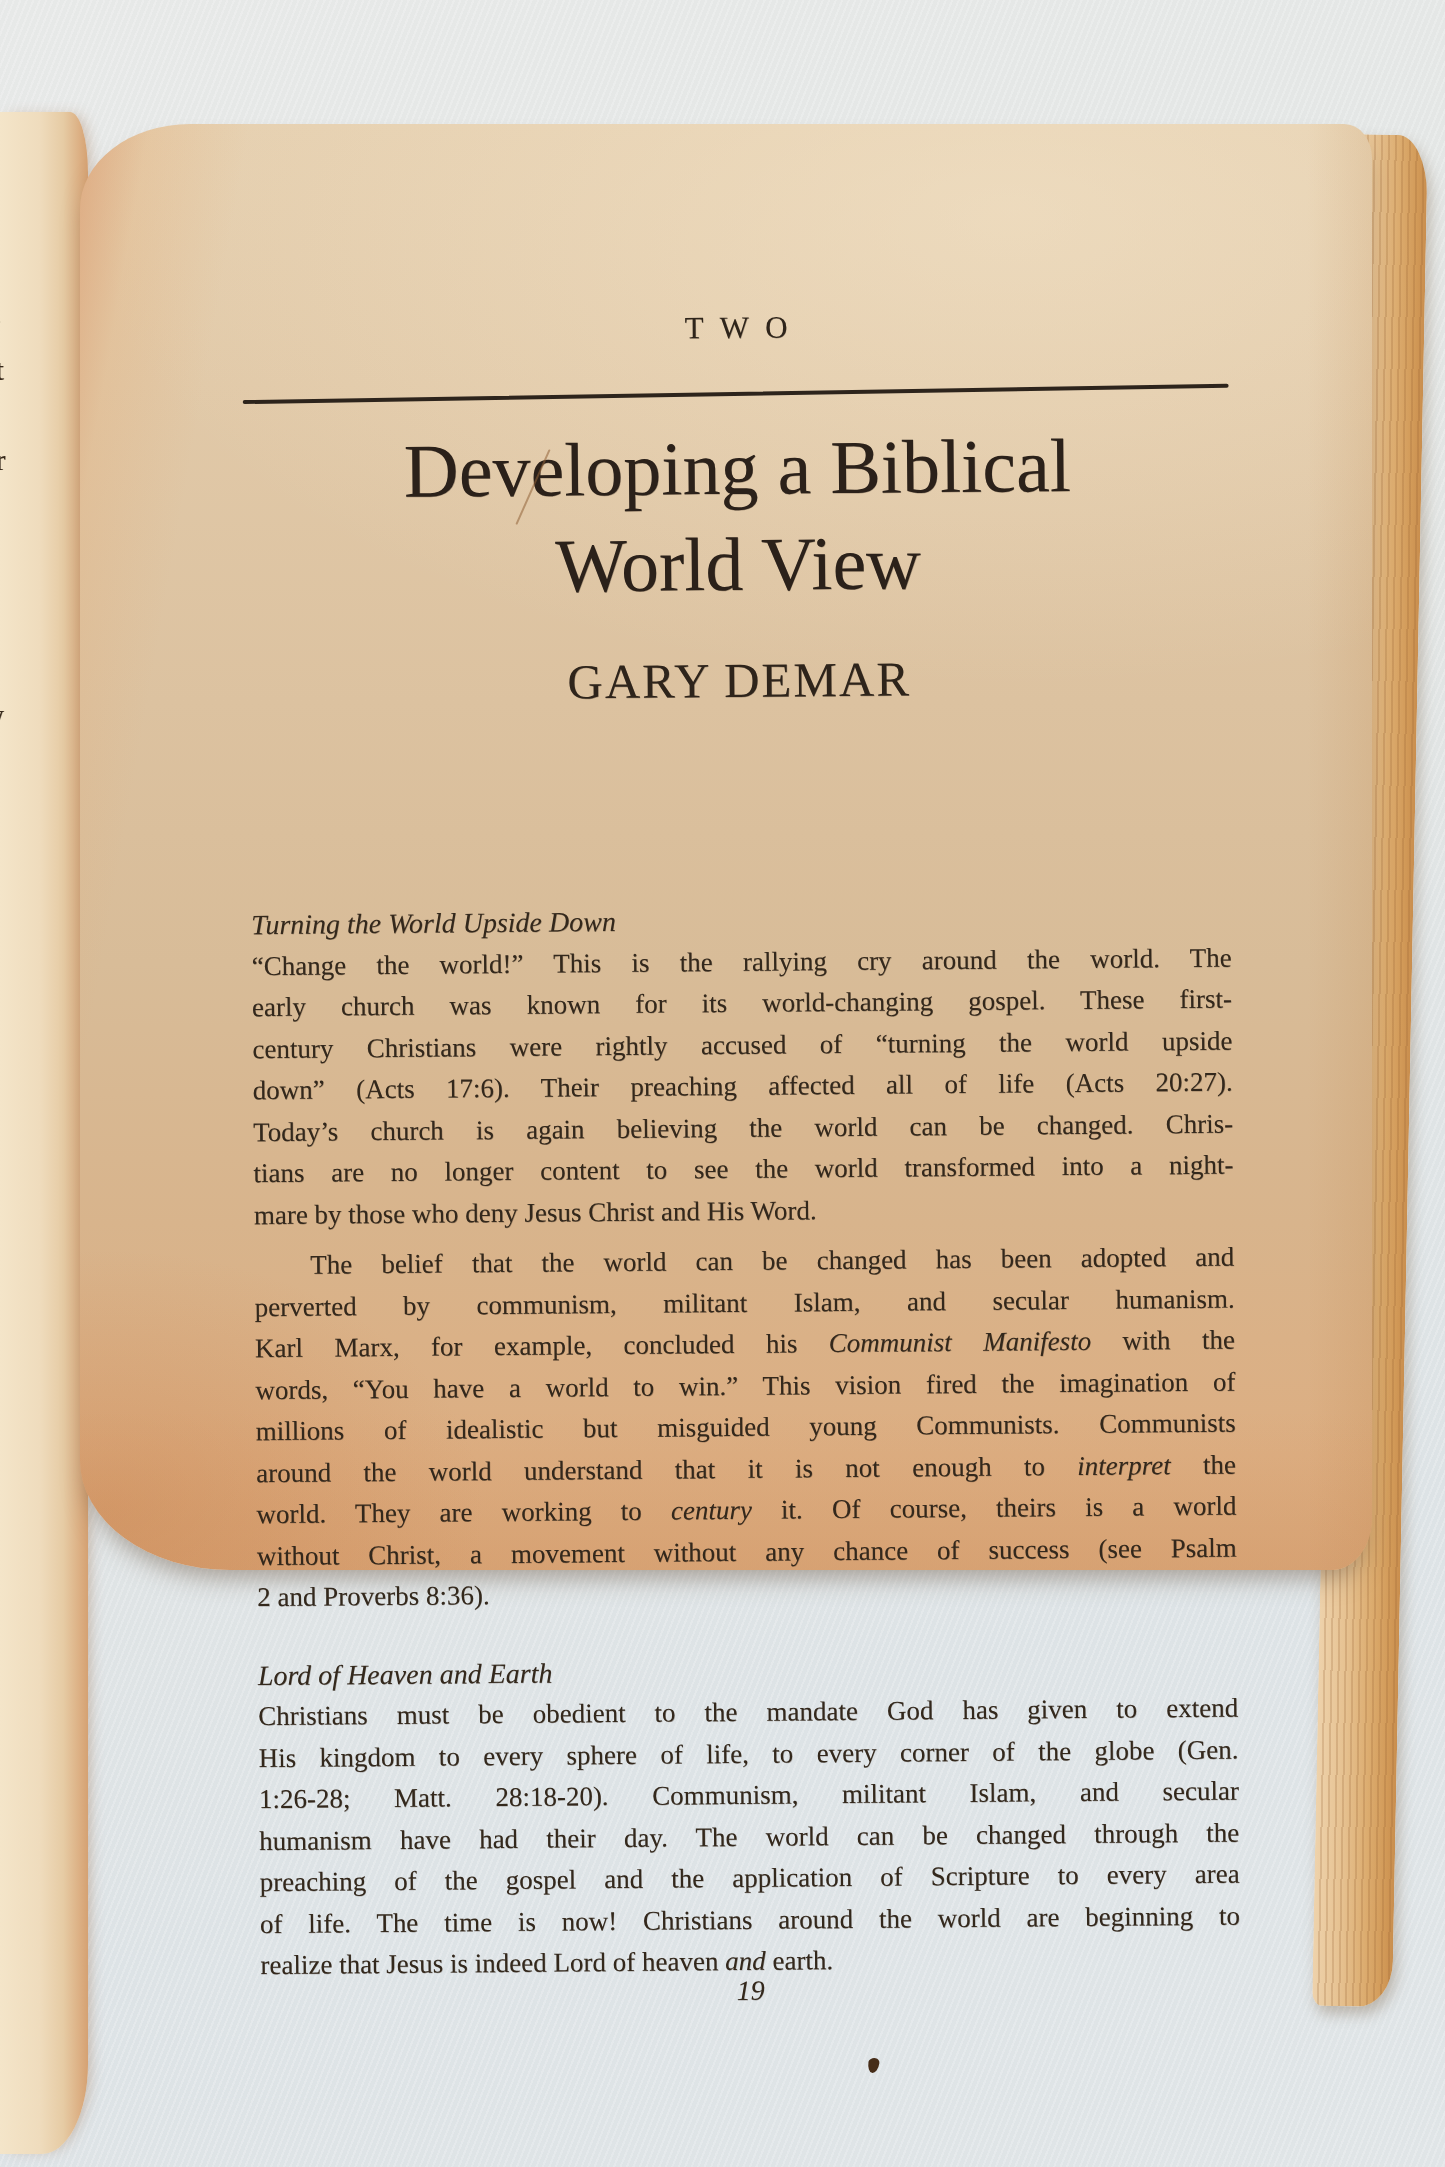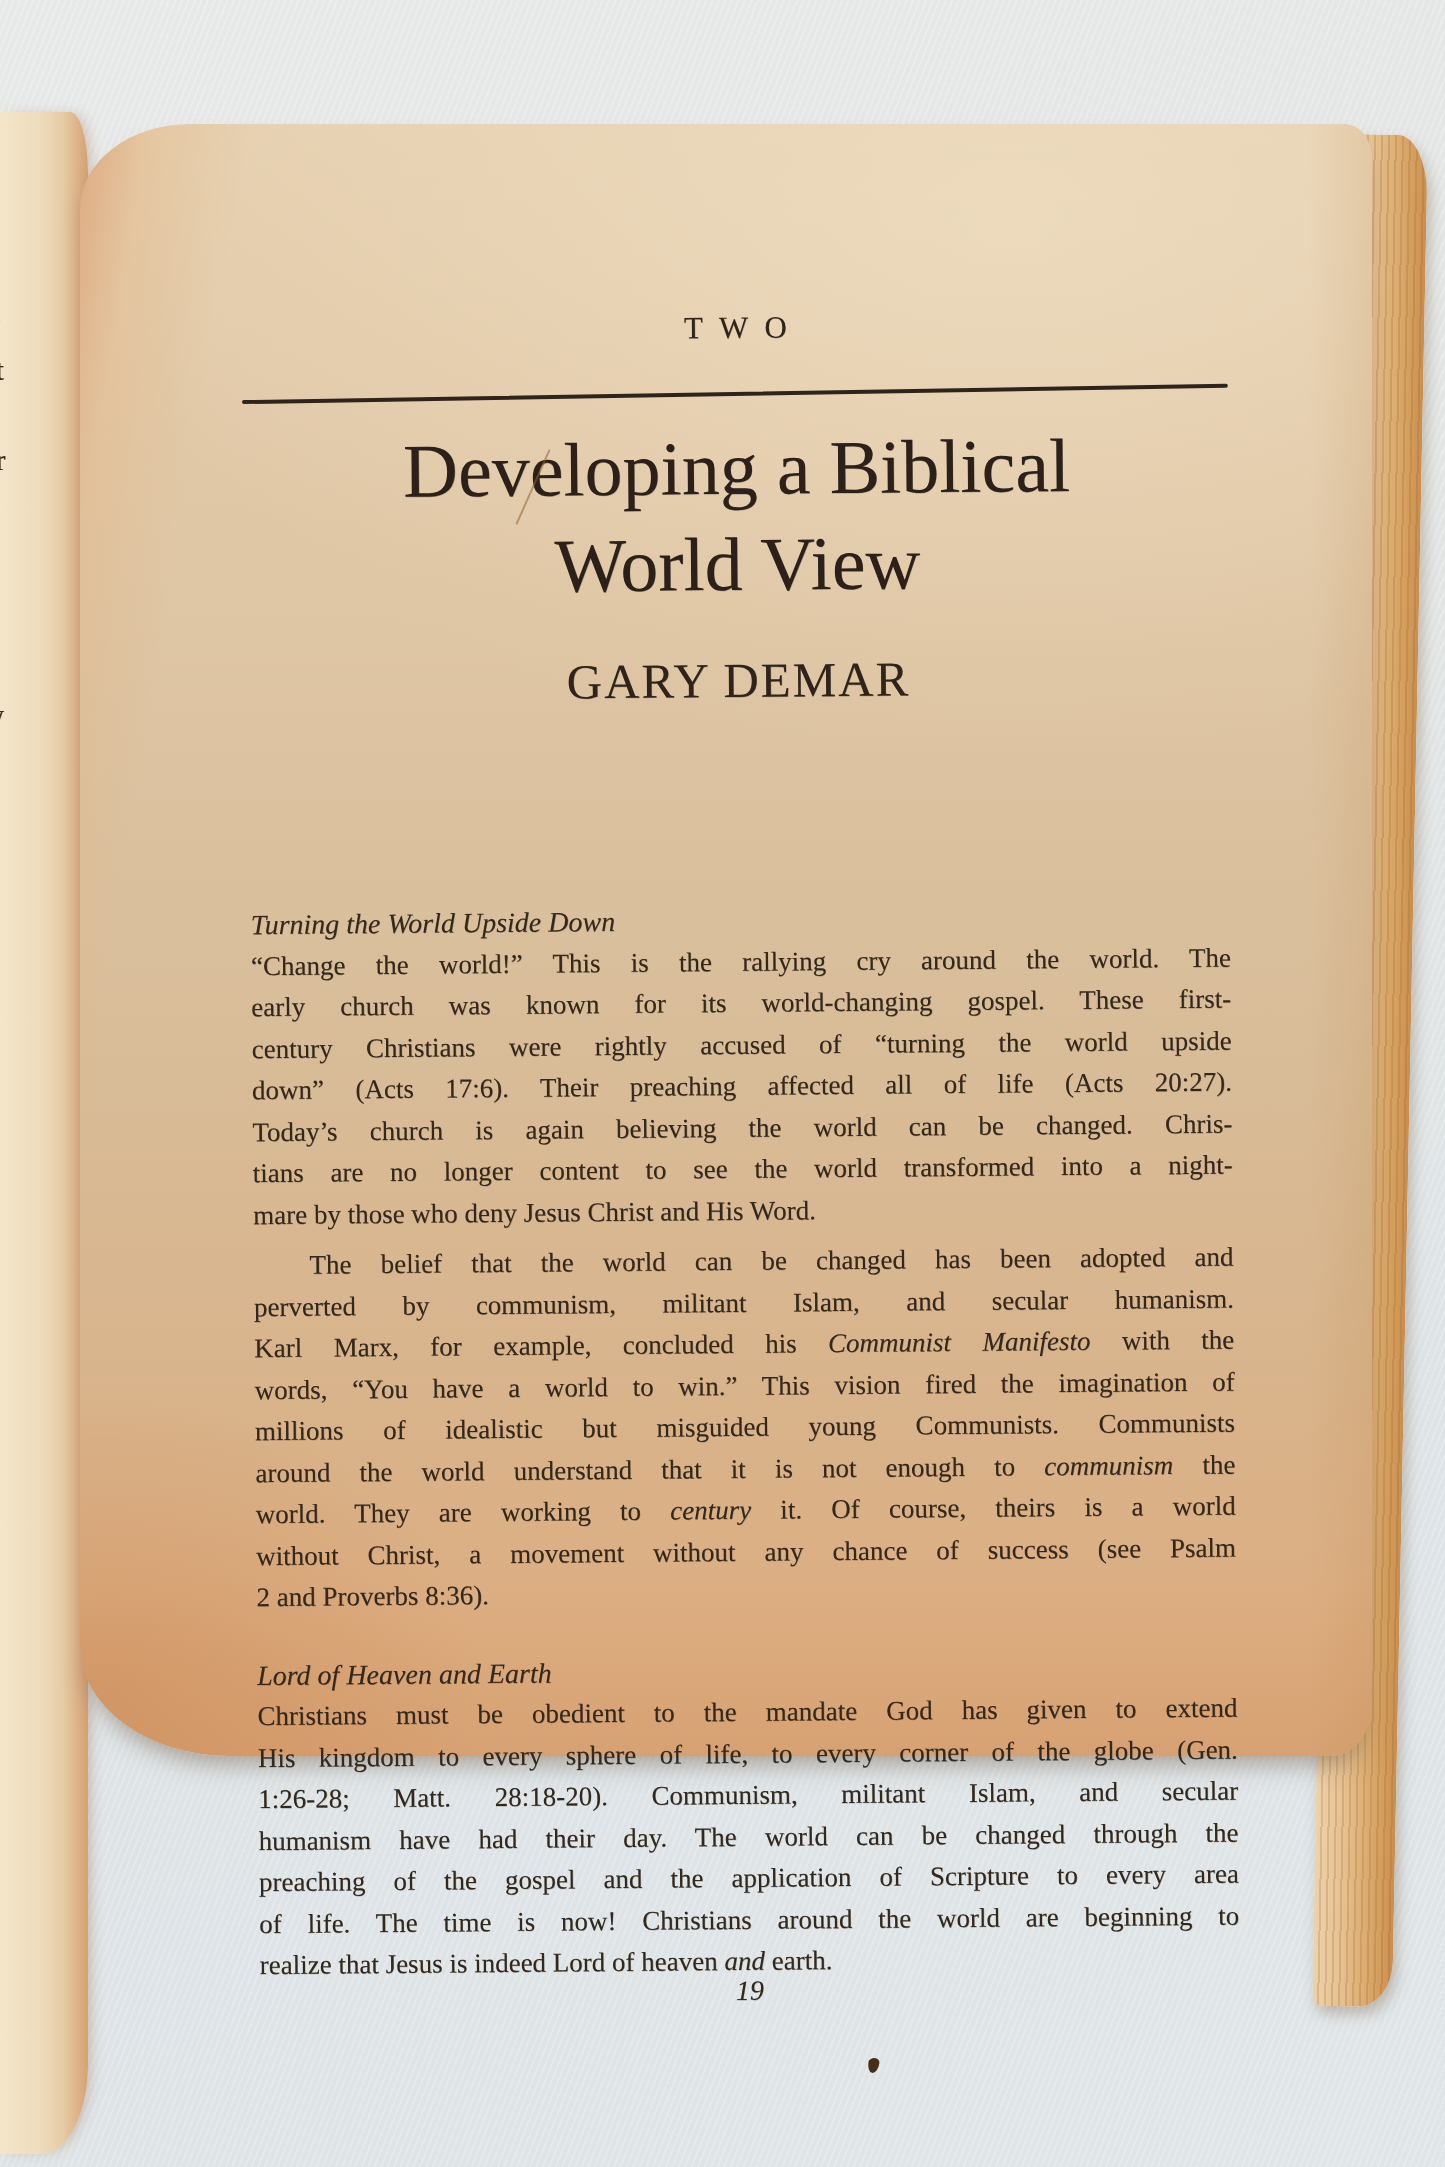--- a/index.html
+++ b/index.html
@@ -30,21 +30,21 @@
     position:absolute;left:1348px;top:134px;width:80px;height:1872px;
     transform:rotate(1.1deg);transform-origin:top left;
     border-radius:12px 30px 34px 10px / 20px 60px 46px 14px;
     background:
       repeating-linear-gradient(90deg, rgba(0,0,0,0) 0 5px, rgba(145,92,46,.22) 5px 7px),
       linear-gradient(90deg,#eed2ab 0%,#e6c190 35%,#dcac6f 65%,#d29a58 88%,#c98e4e 100%);
     box-shadow:4px 8px 14px rgba(120,95,65,.35);
   }
   
   .main-page{
-    position:absolute;left:80px;top:124px;width:1292px;height:1632px;
+    position:absolute;left:80px;top:124px;width:1292px;height:1446px;
     border-radius:110px 28px 40px 150px / 85px 34px 52px 110px;
     background:
       radial-gradient(42% 26% at 2% 96%, rgba(195,115,60,.30), rgba(0,0,0,0) 70%),
       linear-gradient(0deg, rgba(208,140,88,.26), rgba(0,0,0,0) 11%),
       linear-gradient(100deg, rgba(214,128,76,.45) 0%, rgba(228,168,112,.22) 4.5%, rgba(0,0,0,0) 11%),
       linear-gradient(270deg, rgba(186,128,66,.16), rgba(0,0,0,0) 5%),
       radial-gradient(120% 55% at 72% 6%, rgba(250,238,214,.40), rgba(0,0,0,0) 60%),
       linear-gradient(180deg,#e5cfaf 0%,#e1c9a8 18%,#dcc2a0 40%,#d8bc98 58%,#d8b48c 76%,#dcae82 92%,#d9a97c 100%);
     box-shadow:0 16px 24px -8px rgba(110,90,70,.5);
   }
@@ -138,21 +138,21 @@
             <div class="line">Today’s church is again believing the world can be changed. Chris-</div>
             <div class="line">tians are no longer content to see the world transformed into a night-</div>
             <div class="line last">mare by those who deny Jesus Christ and His Word.</div>
           </div>
           <div class="para indent follow">
             <div class="line">The belief that the world can be changed has been adopted and</div>
             <div class="line">perverted by communism, militant Islam, and secular humanism.</div>
             <div class="line">Karl Marx, for example, concluded his <em>Communist Manifesto</em> with the</div>
             <div class="line">words, “You have a world to win.” This vision fired the imagination of</div>
             <div class="line">millions of idealistic but misguided young Communists. Communists</div>
-            <div class="line">around the world understand that it is not enough to <em>communism</em> the</div>
+            <div class="line">around the world understand that it is not enough to <em>interpret</em> the</div>
             <div class="line">world. They are working to <em>century</em> it. Of course, theirs is a world</div>
             <div class="line">without Christ, a movement without any chance of success (see Psalm</div>
             <div class="line last">2 and Proverbs 8:36).</div>
           </div>
           <div class="sec-heading sec-gap">Lord of Heaven and Earth</div>
           <div class="para">
             <div class="line">Christians must be obedient to the mandate God has given to extend</div>
             <div class="line">His kingdom to every sphere of life, to every corner of the globe (Gen.</div>
             <div class="line">1:26-28; Matt. 28:18-20). Communism, militant Islam, and secular</div>
             <div class="line">humanism have had their day. The world can be changed through the</div>

